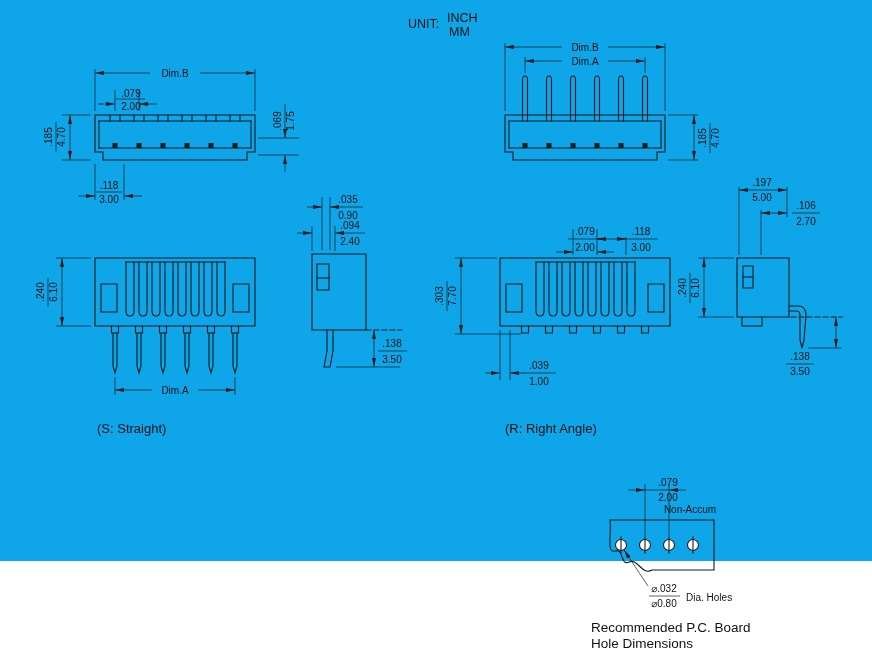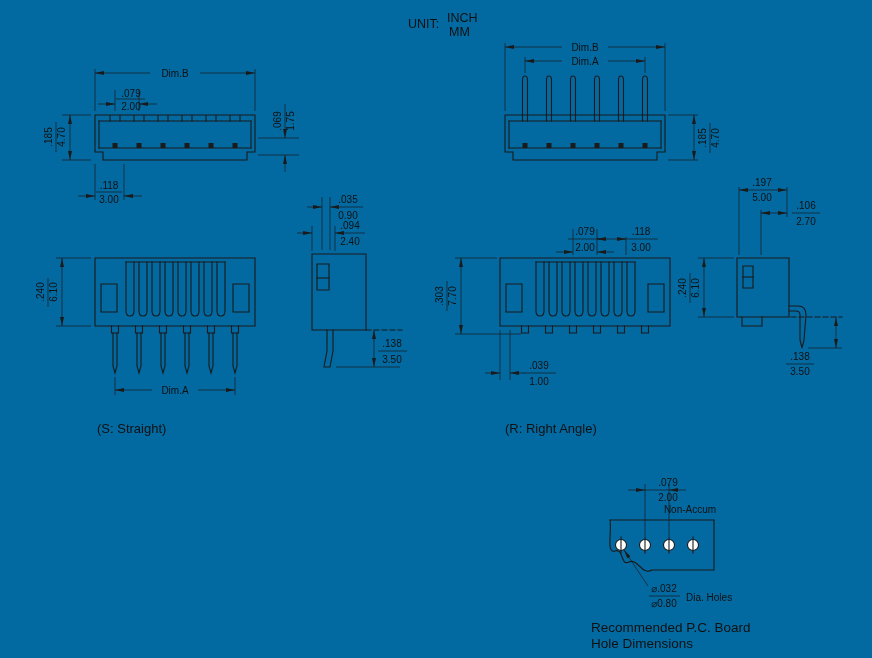--- a/index.html
+++ b/index.html
@@ -1,18 +1,18 @@
 <!DOCTYPE html>
 <html><head>
 <meta charset="utf-8">
 <style>
   *{margin:0;padding:0;box-sizing:border-box}
   html,body{background:#ffffff}
   body{width:872px;height:658px;overflow:hidden;font-family:"Liberation Sans",sans-serif}
-  .sheet{position:relative;width:872px;height:658px;background:#0369a1}
+  .sheet{position:relative;width:872px;height:561px;background:#0ea5e9}
   svg{display:block}
   text{fill:#111;font-family:"Liberation Sans",sans-serif;font-size:10px}
   .tm{text-anchor:middle}
   .cap{font-size:13px}
   .unit{font-size:12.5px}
   .title{font-size:13.5px}
   .o path,.o line,.o use,.o circle{stroke:#1a1a1a;fill:none;stroke-width:1.1;stroke-linecap:square}
   .o circle{fill:#fff}
   .d line,.d path{stroke:#1a1a1a;fill:none;stroke-width:0.7}
   .dash{stroke-dasharray:5 3}

